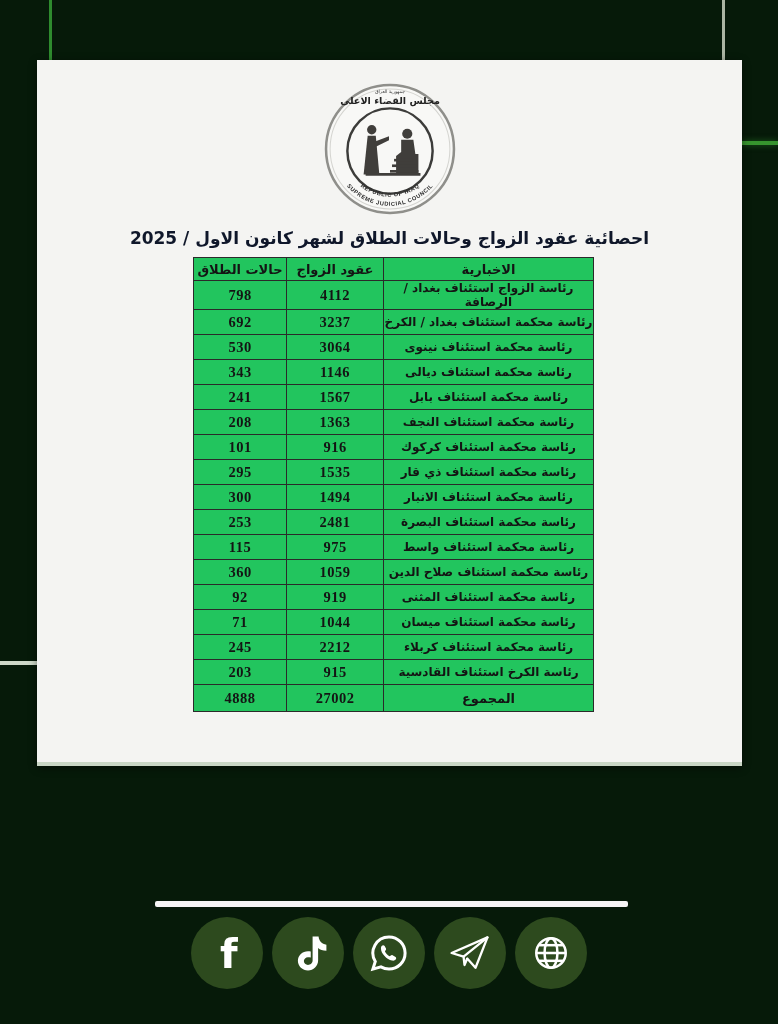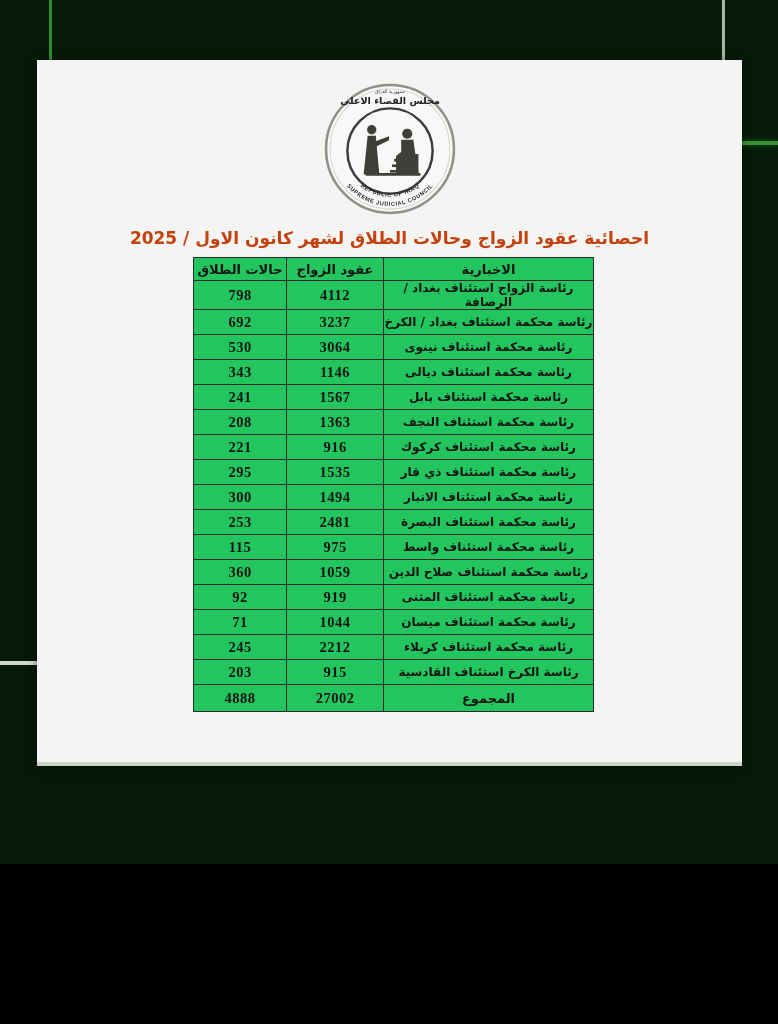--- a/index.html
+++ b/index.html
@@ -1,39 +1,39 @@
 <!DOCTYPE html>
 <html lang="ar"><head>
 <meta charset="utf-8">
 <style>
   * { margin:0; padding:0; box-sizing:border-box; }
   html,body { background:#000; }
   .canvas {
-    position:relative; width:778px; height:864px; margin:0 auto;
+    position:relative; width:778px; height:1024px; margin:0 auto;
     background:#061a09; overflow:hidden;
     font-family:"DejaVu Sans", sans-serif;
   }
   
   .deco { position:absolute; }
   .v-line-left   { left:49px;  top:0;     width:3px;  height:61px;  background:#2e8b2e; }
   .v-line-right  { left:722px; top:0;     width:3px;  height:61px;  background:#aab5a3; }
   .h-line-right  { left:742px; top:141px; width:36px; height:4px;   background:#36942e; box-shadow:0 0 6px #1e5c1e; }
   .h-line-left   { left:0;     top:661px; width:37px; height:4px;   background:#cdd8c8; }
 
   
   .document {
     position:absolute; left:37px; top:60px; width:705px; height:706px;
     background:#f4f4f2; border-bottom:4px solid #c9d6c5;
     box-shadow:0 2px 8px rgba(0,0,0,.45);
   }
   .logo-wrap { position:absolute; left:50%; top:22px; transform:translateX(-50%); width:134px; height:134px; }
   .doc-title {
     position:absolute; top:168px; left:0; width:100%;
     text-align:center; direction:rtl;
-    font-size:17px; font-weight:bold; color:#c2410c;
+    font-size:17px; font-weight:bold; color:#0f172a;
   }
   .stats-table {
     position:absolute; top:197px; left:156px; width:400px;
     border-collapse:collapse; direction:rtl; table-layout:fixed;
   }
   .stats-table col.c-court   { width:210px; }
   .stats-table col.c-marr    { width:97px;  }
   .stats-table col.c-div     { width:93px;  }
   .stats-table th, .stats-table td {
     border:1.6px solid #2a2a2a; text-align:center; vertical-align:middle;
@@ -159,21 +159,21 @@
             <td class="num">241</td>
           </tr>
           <tr>
             <td>رئاسة محكمة استئناف النجف</td>
             <td class="num">1363</td>
             <td class="num">208</td>
           </tr>
           <tr>
             <td>رئاسة محكمة استئناف كركوك</td>
             <td class="num">916</td>
-            <td class="num">221</td>
+            <td class="num">101</td>
           </tr>
           <tr>
             <td>رئاسة محكمة استئناف ذي قار</td>
             <td class="num">1535</td>
             <td class="num">295</td>
           </tr>
           <tr>
             <td>رئاسة محكمة استئناف الانبار</td>
             <td class="num">1494</td>
             <td class="num">300</td>

